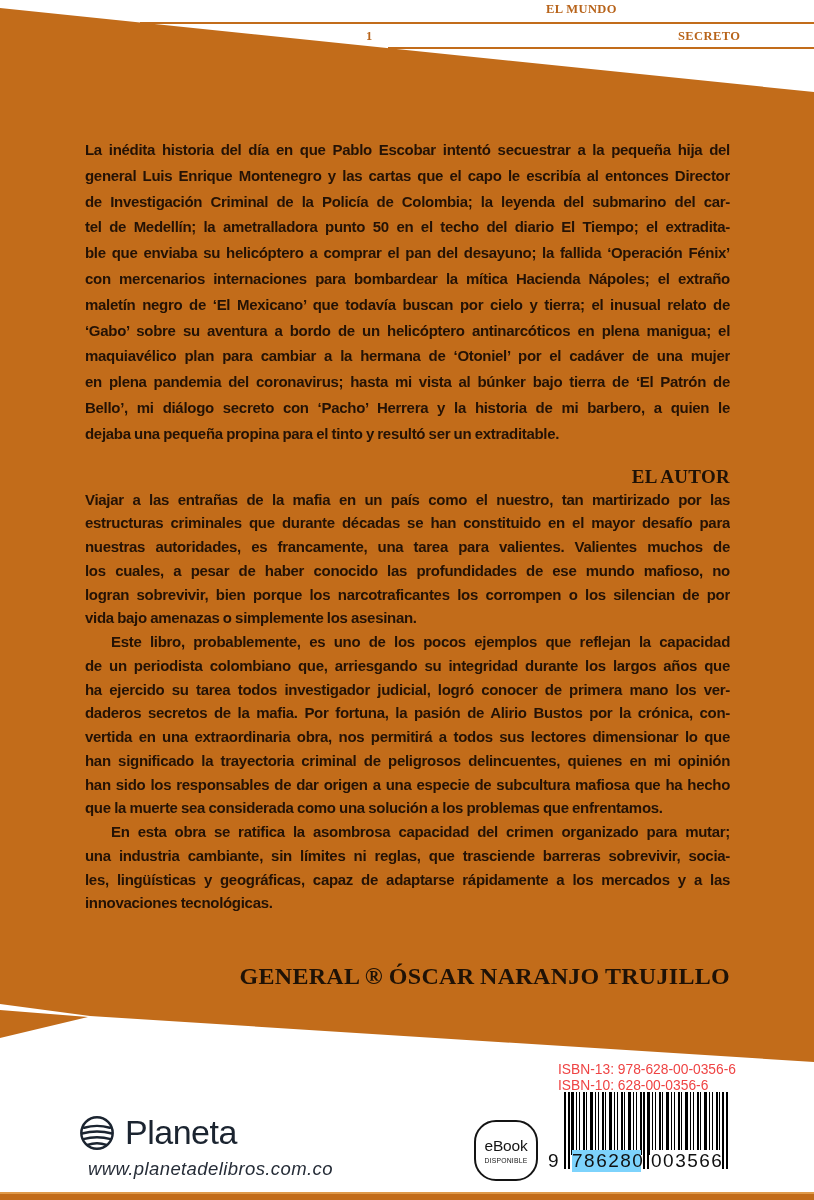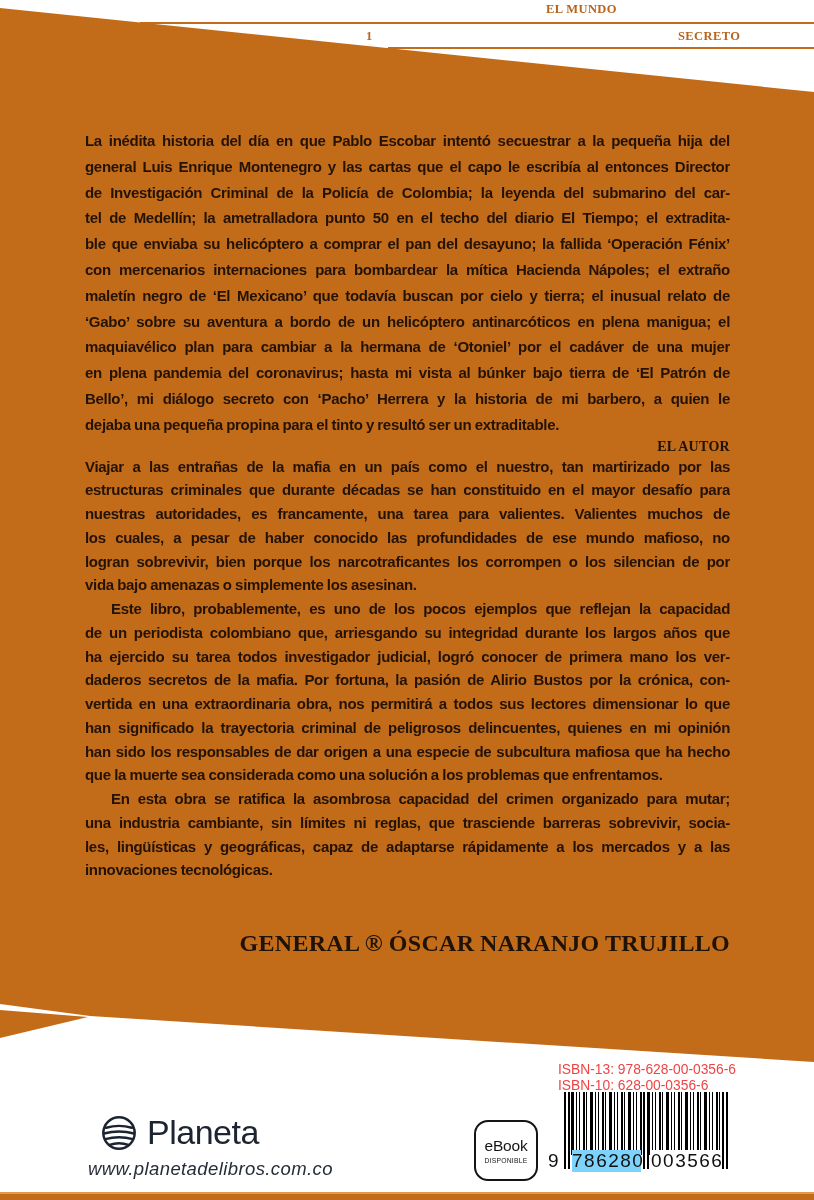--- a/index.html
+++ b/index.html
@@ -22,43 +22,43 @@
   .orange-sliver{
     position:absolute;z-index:1;inset:0;background:var(--orange,#c26c1a);
     clip-path:polygon(0 1010px,88px 1017px,0 1038px);
   }
   .bottom-strip{
     position:absolute;z-index:1;left:0;right:0;top:1192px;height:8px;
     background:linear-gradient(to bottom,#e09a4a 0 2px,var(--orange,#c26c1a) 2px);
   }
   
   .copy{
-    position:absolute;z-index:2;left:85px;top:128px;width:645px;
+    position:absolute;z-index:2;left:85px;top:137px;width:645px;
     color:var(--ink,#241205);font-weight:bold;letter-spacing:-.3px;word-spacing:-.5px;
   }
   .line{white-space:nowrap;text-align:justify;text-align-last:justify;overflow:hidden;}
   .line.last{text-align-last:left;}
   .line.indent{padding-left:26px;}
   .para1 .line{height:25.8px;line-height:25.8px;font-size:15px;}
   .para2 .line{height:23.75px;line-height:23.75px;font-size:15px;}
   .signature{
     font-family:"Liberation Serif",serif;font-weight:bold;text-align:right;
     color:#1f1206;letter-spacing:.3px;
   }
-  .sig1{font-size:14px;margin-top:1px;}
+  .sig1{font-size:19px;margin-top:19px;}
   .sig2{font-size:24px;margin-top:48px;}
   .gap-a{}
   
-  .publisher{position:absolute;z-index:2;left:100px;top:1114px;display:flex;align-items:center;color:var(--logo,#1b2430);text-align:center;}
+  .publisher{position:absolute;z-index:2;left:78px;top:1114px;display:flex;align-items:center;color:var(--logo,#1b2430);text-align:center;}
   .publisher svg{display:block;}
   .wordmark{font-size:34px;font-weight:500;letter-spacing:-.5px;margin-left:9px;margin-top:-2px;}
   .website{position:absolute;z-index:2;left:88px;top:1158px;font-size:18.5px;letter-spacing:.4px;color:#262d38;font-style:italic;}
   .ebook{
     position:absolute;z-index:2;left:474px;top:1120px;width:60px;height:57px;
-    border:2.5px solid #141414;border-radius:14px;background:#fff;
+    border:2.5px solid #141414;border-radius:22px;background:#fff;
     display:flex;flex-direction:column;align-items:center;justify-content:center;color:#141414;
   }
   .ebook .l1{font-size:15.5px;font-weight:500;letter-spacing:-.2px;}
   .ebook .l2{font-size:6.8px;letter-spacing:.2px;margin-top:2px;}
   .isbn{position:absolute;z-index:2;left:558px;top:1062px;font-size:13.8px;line-height:15.5px;color:#ef4444;white-space:nowrap;}
   
   .barcode{position:absolute;z-index:2;left:548px;top:1092px;width:182px;height:88px;background:#fff;}
   .bars{
     position:absolute;left:16px;top:0;width:164px;height:63px;
     background:repeating-linear-gradient(90deg,

